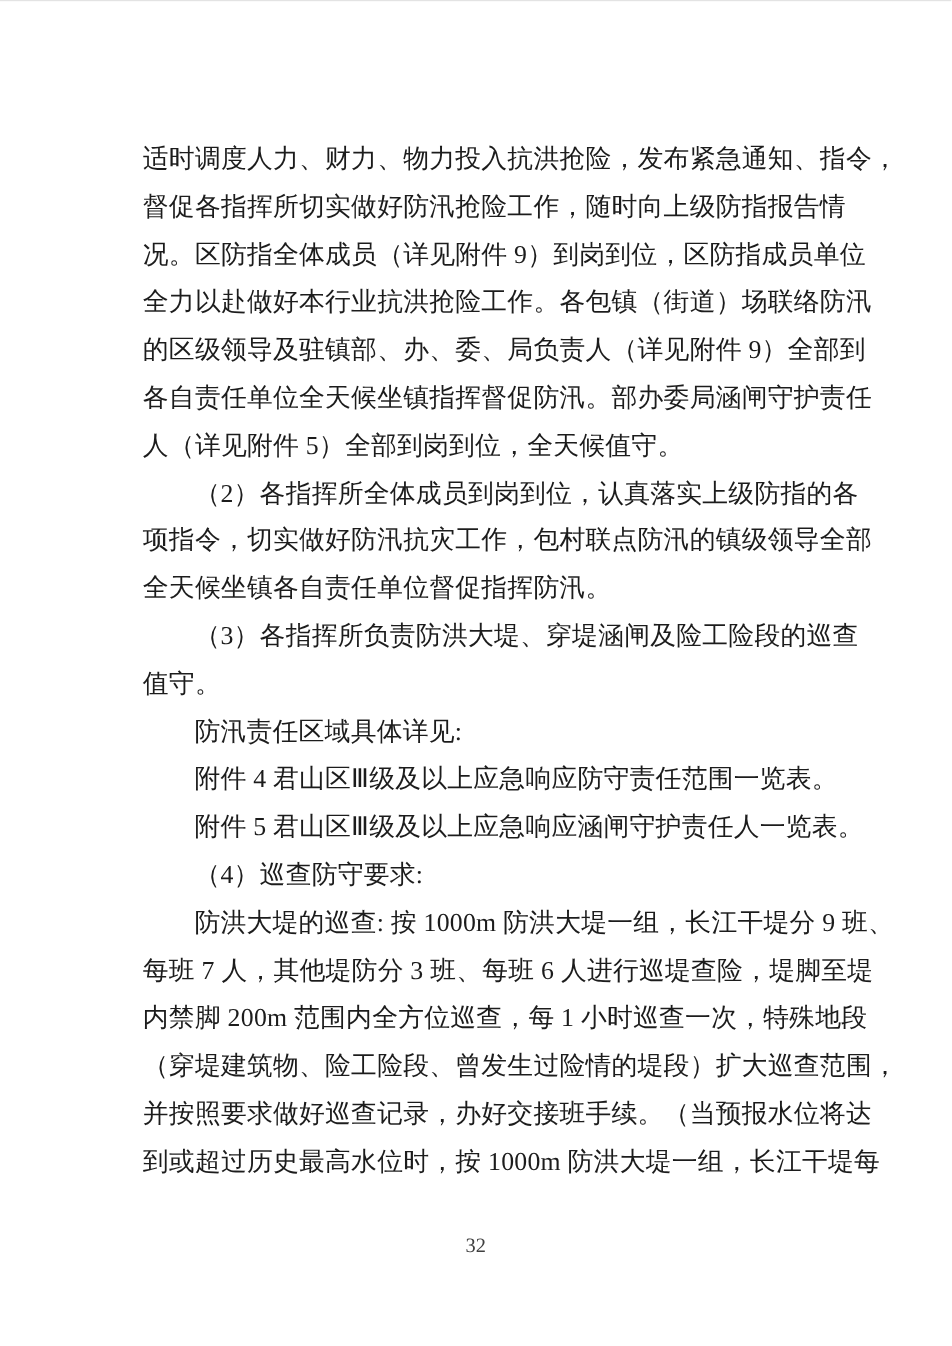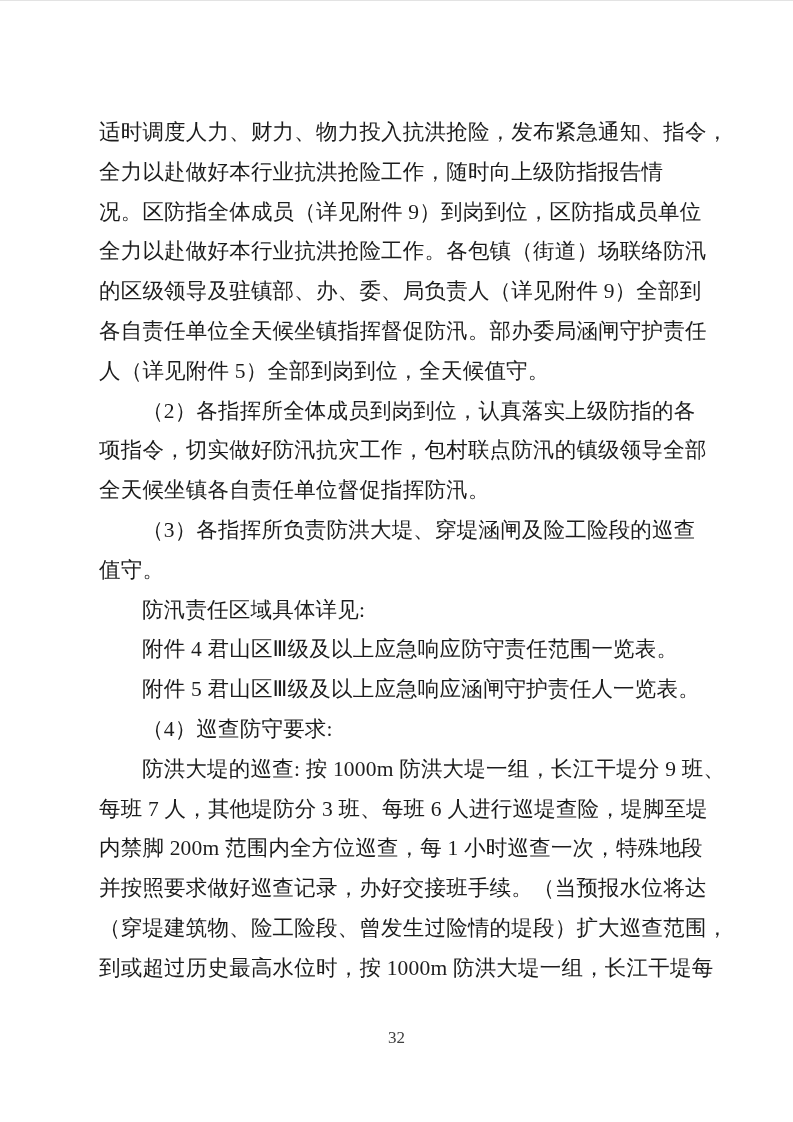--- a/index.html
+++ b/index.html
@@ -21,20 +21,21 @@
     top: 112px;
     width: 610px;
   }
   .text-line {
     font-size: 21.5px;
     line-height: 39.8px;
     height: 39.8px;
     white-space: pre;
     letter-spacing: 0.2px;
     text-align: left;
+    margin-left: 20px;
   }
   .text-line.indent {
     padding-left: 43px;
     font-family: Liberation Serif, serif;
   }
   .page-number {
     position: absolute;
     left: 0;
     top: 1026px;
     width: 100%;
@@ -43,36 +44,36 @@
     line-height: 22px;
     color: #404040;
   }
 </style>
 </head>
 <body>
 
 <div class="page">
   <div class="text-block" id="text-block">
       <div class="text-line">适时调度人力、财力、物力投入抗洪抢险，发布紧急通知、指令，</div>
-      <div class="text-line">全力以赴做好本行业抗洪抢险工作，随时向上级防指报告情</div>
+      <div class="text-line">督促各指挥所切实做好防汛抢险工作，随时向上级防指报告情</div>
       <div class="text-line">况。区防指全体成员（详见附件 9）到岗到位，区防指成员单位</div>
       <div class="text-line">全力以赴做好本行业抗洪抢险工作。各包镇（街道）场联络防汛</div>
       <div class="text-line">的区级领导及驻镇部、办、委、局负责人（详见附件 9）全部到</div>
       <div class="text-line">各自责任单位全天候坐镇指挥督促防汛。部办委局涵闸守护责任</div>
       <div class="text-line">人（详见附件 5）全部到岗到位，全天候值守。</div>
       <div class="text-line indent">（2）各指挥所全体成员到岗到位，认真落实上级防指的各</div>
       <div class="text-line">项指令，切实做好防汛抗灾工作，包村联点防汛的镇级领导全部</div>
       <div class="text-line">全天候坐镇各自责任单位督促指挥防汛。</div>
       <div class="text-line indent">（3）各指挥所负责防洪大堤、穿堤涵闸及险工险段的巡查</div>
       <div class="text-line">值守。</div>
       <div class="text-line indent">防汛责任区域具体详见:</div>
       <div class="text-line indent">附件 4 君山区Ⅲ级及以上应急响应防守责任范围一览表。</div>
       <div class="text-line indent">附件 5 君山区Ⅲ级及以上应急响应涵闸守护责任人一览表。</div>
       <div class="text-line indent">（4）巡查防守要求:</div>
       <div class="text-line indent">防洪大堤的巡查: 按 1000m 防洪大堤一组，长江干堤分 9 班、</div>
       <div class="text-line">每班 7 人，其他堤防分 3 班、每班 6 人进行巡堤查险，堤脚至堤</div>
       <div class="text-line">内禁脚 200m 范围内全方位巡查，每 1 小时巡查一次，特殊地段</div>
+      <div class="text-line">（穿堤建筑物、险工险段、曾发生过险情的堤段）扩大巡查范围，</div>
       <div class="text-line">并按照要求做好巡查记录，办好交接班手续。（当预报水位将达</div>
-      <div class="text-line">（穿堤建筑物、险工险段、曾发生过险情的堤段）扩大巡查范围，</div>
       <div class="text-line">到或超过历史最高水位时，按 1000m 防洪大堤一组，长江干堤每</div>
     </div>
   <div class="page-number">32</div>
 </div>
 
 </body></html>

